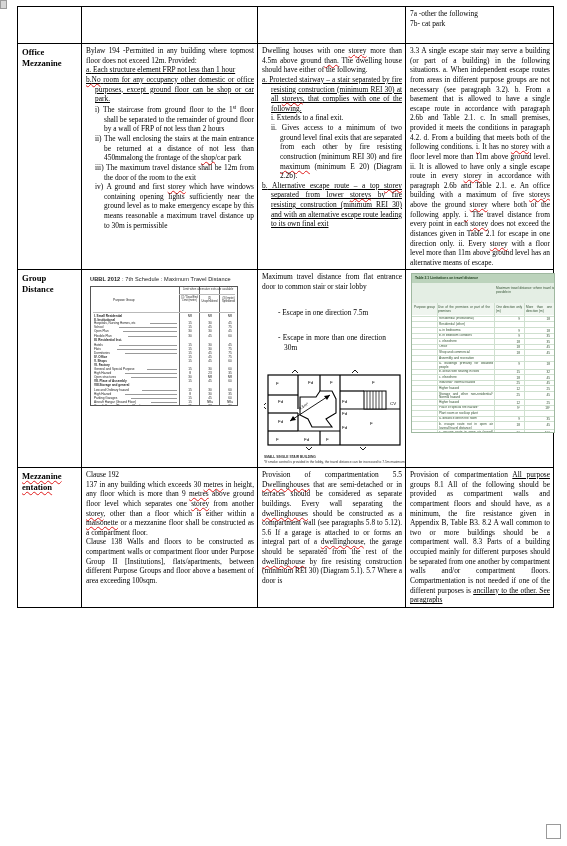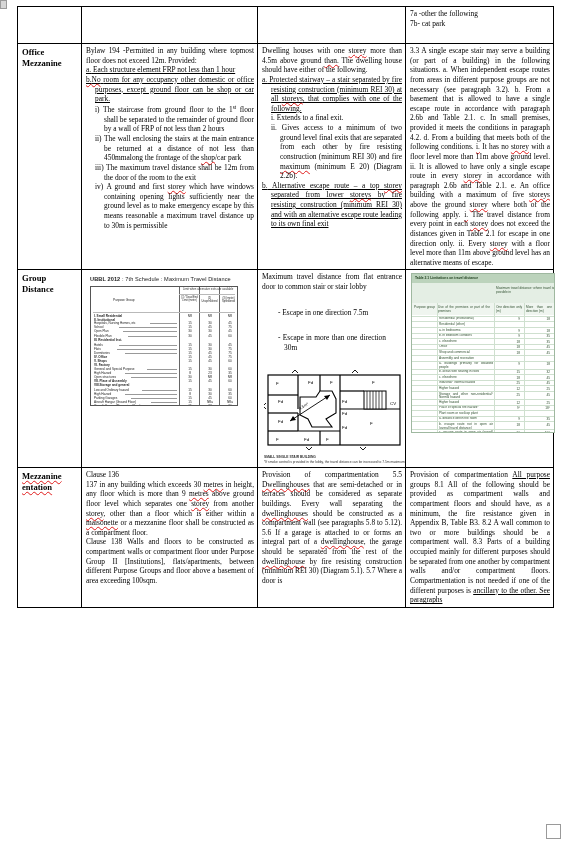--- a/index.html
+++ b/index.html
@@ -433,21 +433,21 @@
         </td>
       </tr>
 
       <tr>
         <td class="rowhead">
           <span class="sq">Mezzanine</span><br>
           <span class="sq">entation</span>
         </td>
 
         <td>
-          <p class="blk">Clause 136</p>
+          <p class="blk">Clause 192</p>
           <p class="blk">137 in any building which exceeds 30 <span class="sq">metres</span> in height, any floor which is more than 9 <span class="sq">metres</span> above ground floor level which separates one <span class="sq">storey</span> from another <span class="sq">storey</span>, other than a floor which is either within a <span class="sq">maisonette</span> or a mezzanine floor shall be constructed as a compartment floor.</p>
           <p class="blk">Clause 138 Walls and floors to be constructed as compartment walls or compartment floor under Purpose Group II [Institutions], flats/apartments, between different Purpose Groups and floor above a basement of area exceeding 100sqm.</p>
         </td>
 
         <td>
           <p class="blk">Provision of compartmentation 5.5 <span class="sq">Dwellinghouses</span> that are semi-detached or in terraces should be considered as separate buildings. Every wall separating the <span class="sq">dwellinghouses</span> should be constructed as a compartment wall (see paragraphs 5.8 to 5.12). 5.6 If a garage is attached to or forms an integral part of a <span class="sq">dwellinghouse</span>, the garage should be separated from the rest of the <span class="sq">dwellinghouse</span> by fire resisting construction (minimum REI 30) (Diagram 5.1). 5.7 Where a door is</p>
 
         </td>
 
         <td>

